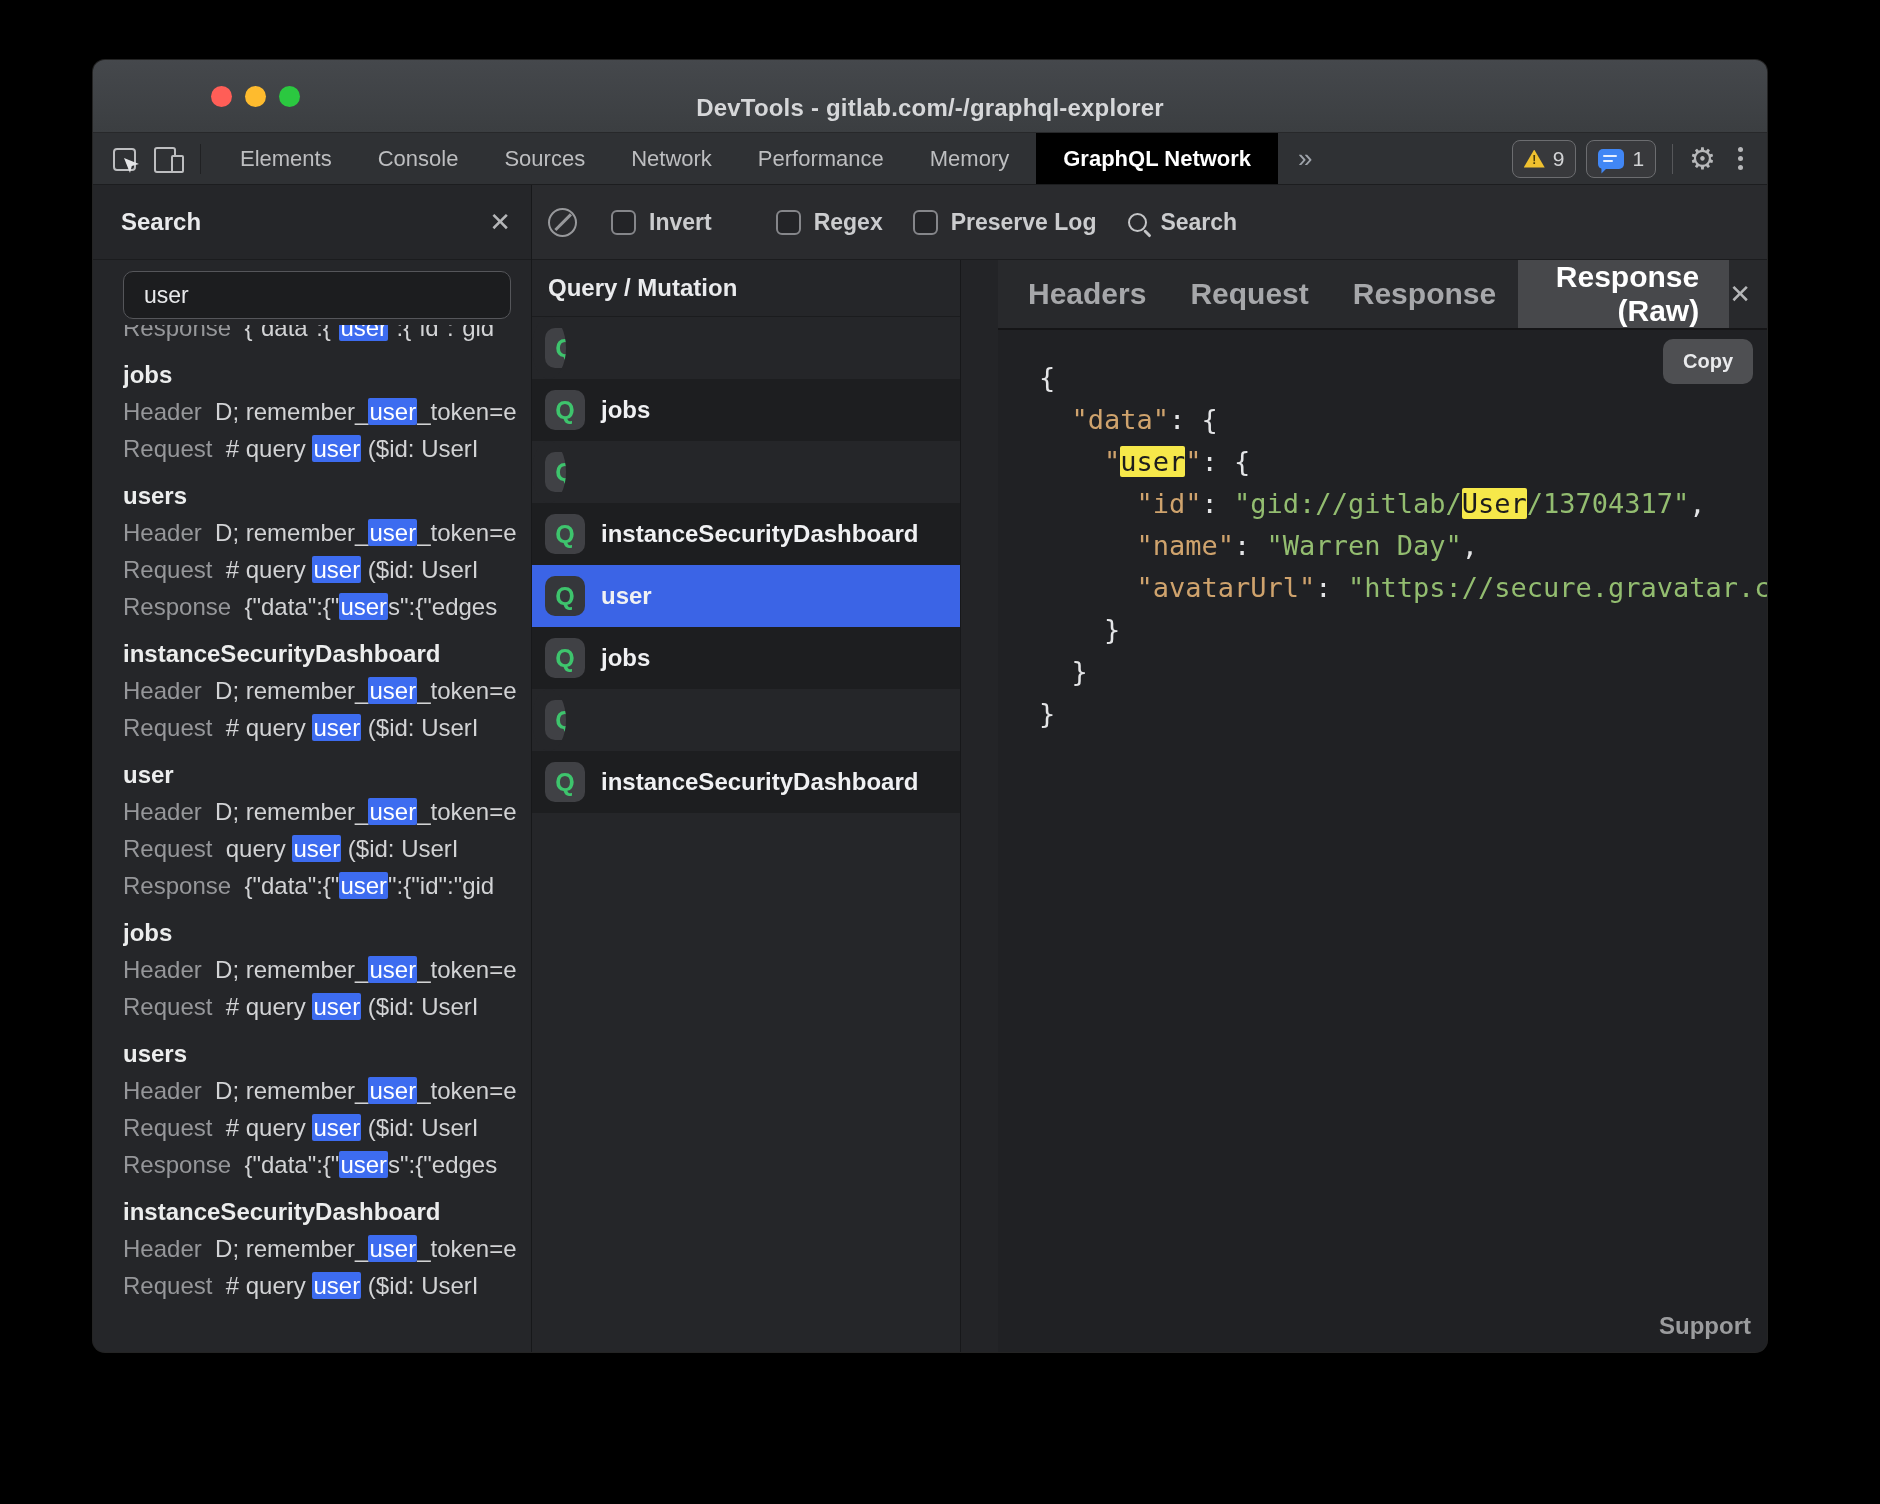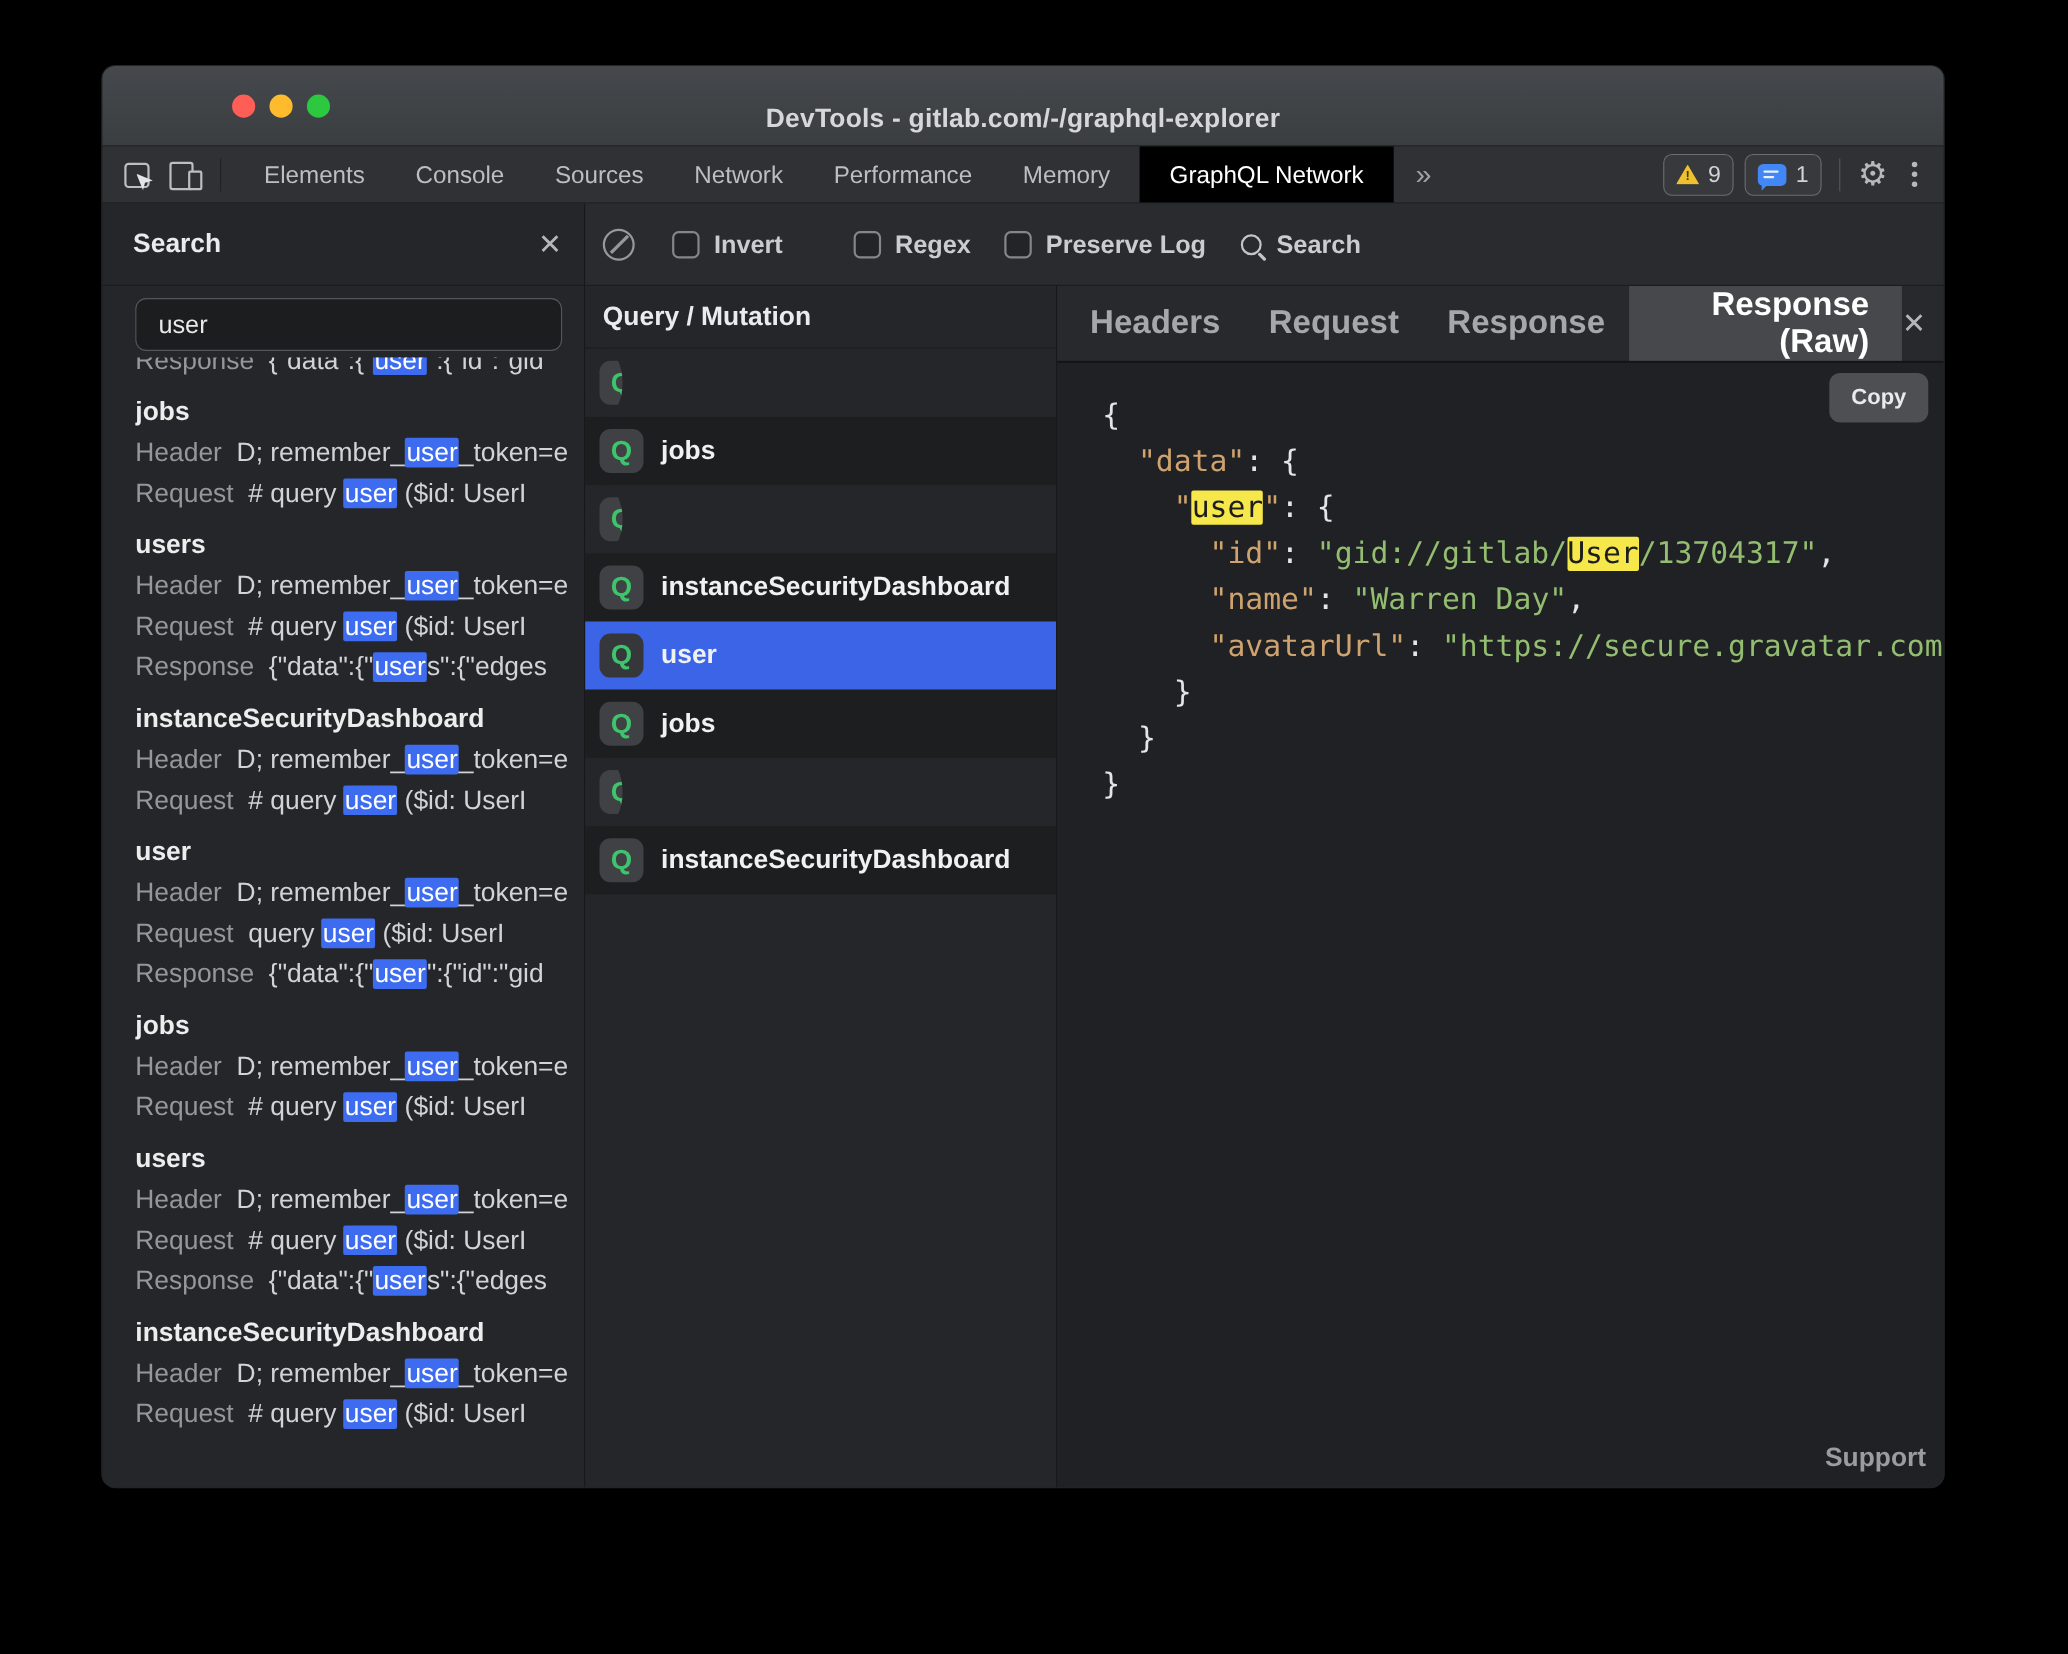--- a/index.html
+++ b/index.html
@@ -21,21 +21,21 @@
   .icon-inspect{width:25px;height:25px;margin-left:20px;position:relative;flex:0 0 auto;}
   .icon-inspect .box{position:absolute;left:0;top:2px;width:19px;height:19px;border:2.5px solid #bdbec0;border-radius:4px;}
   .icon-inspect .cur{position:absolute;right:-1px;bottom:-2px;width:15px;height:15px;background:#e4e5e7;
                      clip-path:polygon(0 0,100% 40%,52% 54%,40% 100%);}
   .icon-device{width:30px;height:28px;margin-left:16px;position:relative;flex:0 0 auto;}
   .icon-device .r1{position:absolute;left:0;top:2px;width:18px;height:22px;border:2.5px solid #bdbec0;border-radius:3px;}
   .icon-device .r2{position:absolute;right:0;bottom:0;width:9px;height:14px;border:2.5px solid #bdbec0;border-radius:2px;background:#2f3134;}
   .vsep{width:1px;height:30px;background:#202123;margin:0 16px;flex:0 0 auto;}
   .tab{padding:0 23px;font-size:22px;color:#bdbec0;height:51px;display:inline-flex;align-items:center;flex:0 0 auto;}
   .tab-active{height:51px;display:inline-flex;align-items:center;background:#000;color:#fff;
-              font-size:22px;font-weight:400;padding:0 27px;margin-left:4px;flex:0 0 auto;}
+              font-size:22px;font-weight:700;padding:0 27px;margin-left:4px;flex:0 0 auto;}
   .more{font-size:26px;color:#9fa4ab;padding:0 20px;flex:0 0 auto;}
   .badges{margin-left:auto;display:flex;align-items:center;gap:10px;flex:0 0 auto;}
   .badge{height:36px;border:1.5px solid #6c6d70;border-radius:8px;background:#38393c;
          display:flex;align-items:center;gap:8px;padding:0 11px;}
   .tri{width:21px;height:18px;background:#f0c12f;clip-path:polygon(50% 0,100% 100%,0 100%);position:relative;}
   .tri i{position:absolute;left:0;right:0;bottom:1px;text-align:center;font-style:normal;font-weight:800;font-size:12px;color:#4a3b08;}
   .badge .cnt{font-size:21px;color:#d2d3d5;}
   .bubble{width:26px;height:20px;background:#4187f5;border-radius:5px;position:relative;}
   .bubble:after{content:"";position:absolute;left:3px;bottom:-5px;width:8px;height:8px;background:#4187f5;
                 clip-path:polygon(0 0,100% 0,0 100%);}
@@ -70,21 +70,21 @@
                     transform:translate(-50%,-50%) rotate(45deg);}
   .finput{box-sizing:border-box;width:396px;height:46px;margin-left:15px;background:#1c1d1f;border:1.5px solid #55565a;
           border-radius:10px;color:#e8e9eb;font-size:23px;padding:0 20px;outline:none;font-family:"Liberation Sans",sans-serif;}
   .finput::placeholder{color:#8e8f92;}
   .cbgroup{display:flex;align-items:center;flex:0 0 auto;}
   .cb{width:21px;height:21px;border:2px solid #85868a;border-radius:6px;background:#232427;flex:0 0 auto;}
   .cblabel{margin-left:13px;font-size:23px;font-weight:600;color:#cbccce;}
   .mag{width:15px;height:15px;border:2.5px solid #c4c5c7;border-radius:50%;position:relative;flex:0 0 auto;}
   .mag:after{content:"";position:absolute;right:-7px;bottom:-5px;width:9px;height:2.5px;background:#c4c5c7;
              transform:rotate(45deg);border-radius:2px;}
-  .below{flex:1;display:flex;min-height:0;}
+  .below{flex:1;display:flex;min-height:0;gap:37px;}
   
   .qpanel{width:428px;flex:0 0 428px;background:#252629;border-right:1px solid #17181a;display:flex;flex-direction:column;min-height:0;}
   .qhead{height:56px;flex:0 0 56px;border-bottom:1px solid #1b1c1e;display:flex;align-items:center;padding-left:16px;
          font-size:24px;font-weight:700;color:#eaebed;}
   .qrow{height:62px;flex:0 0 62px;display:flex;align-items:center;padding-left:13px;overflow:hidden;}
   .qrow.light{background:#252629;}
   .qrow.dark{background:#1d1e20;}
   .qrow.selected{background:#3b64e6;}
   .qbadge{width:40px;height:40px;border-radius:10px;background:#404145;display:flex;align-items:center;justify-content:center;
           font-size:25px;font-weight:800;color:#3ec46d;flex:0 0 auto;}

